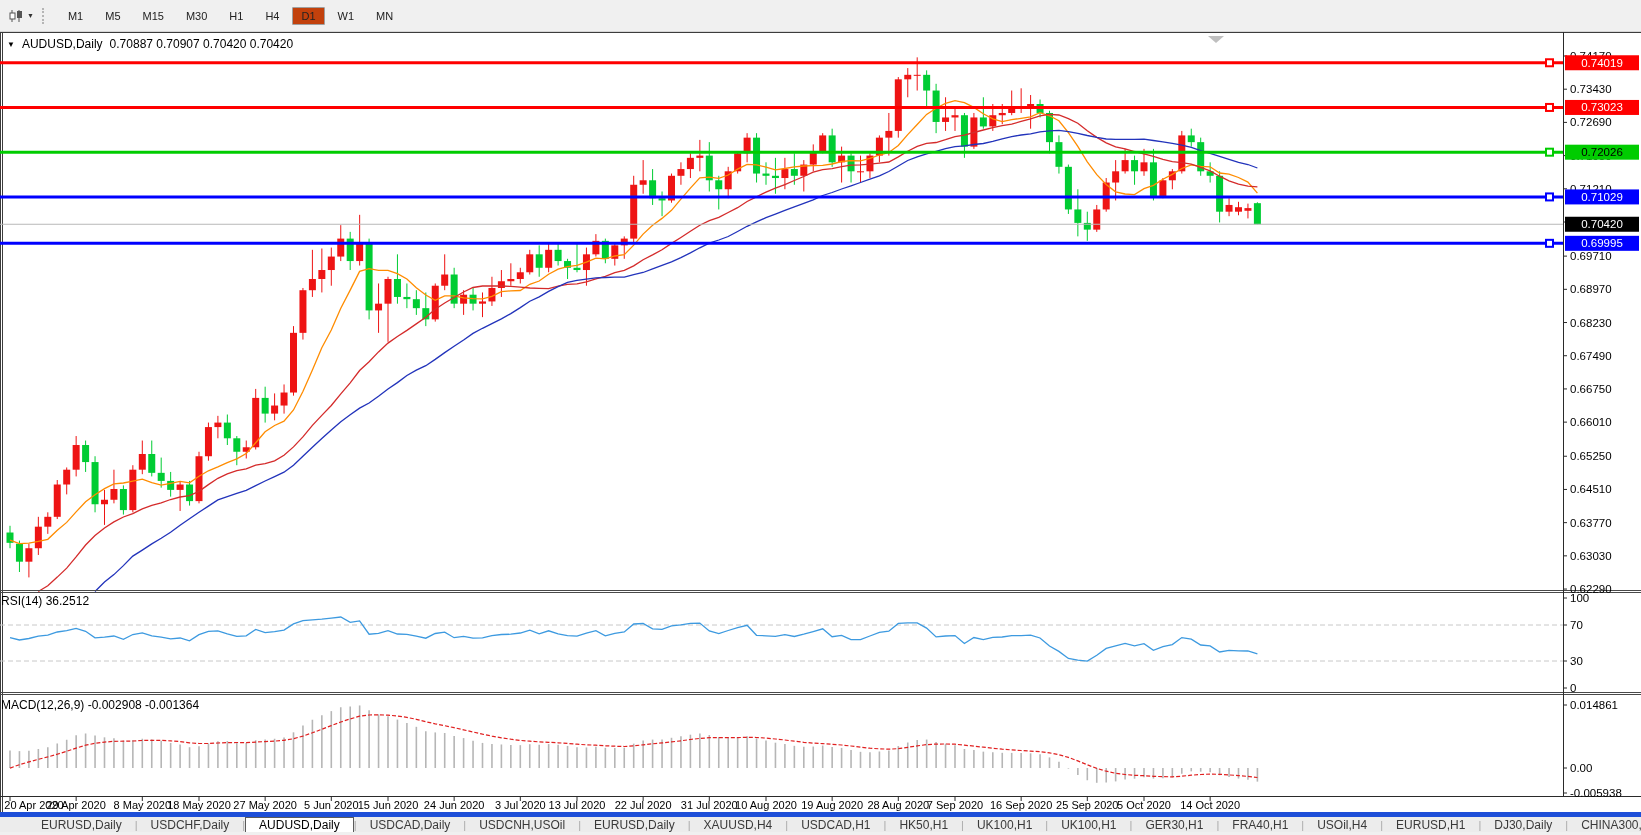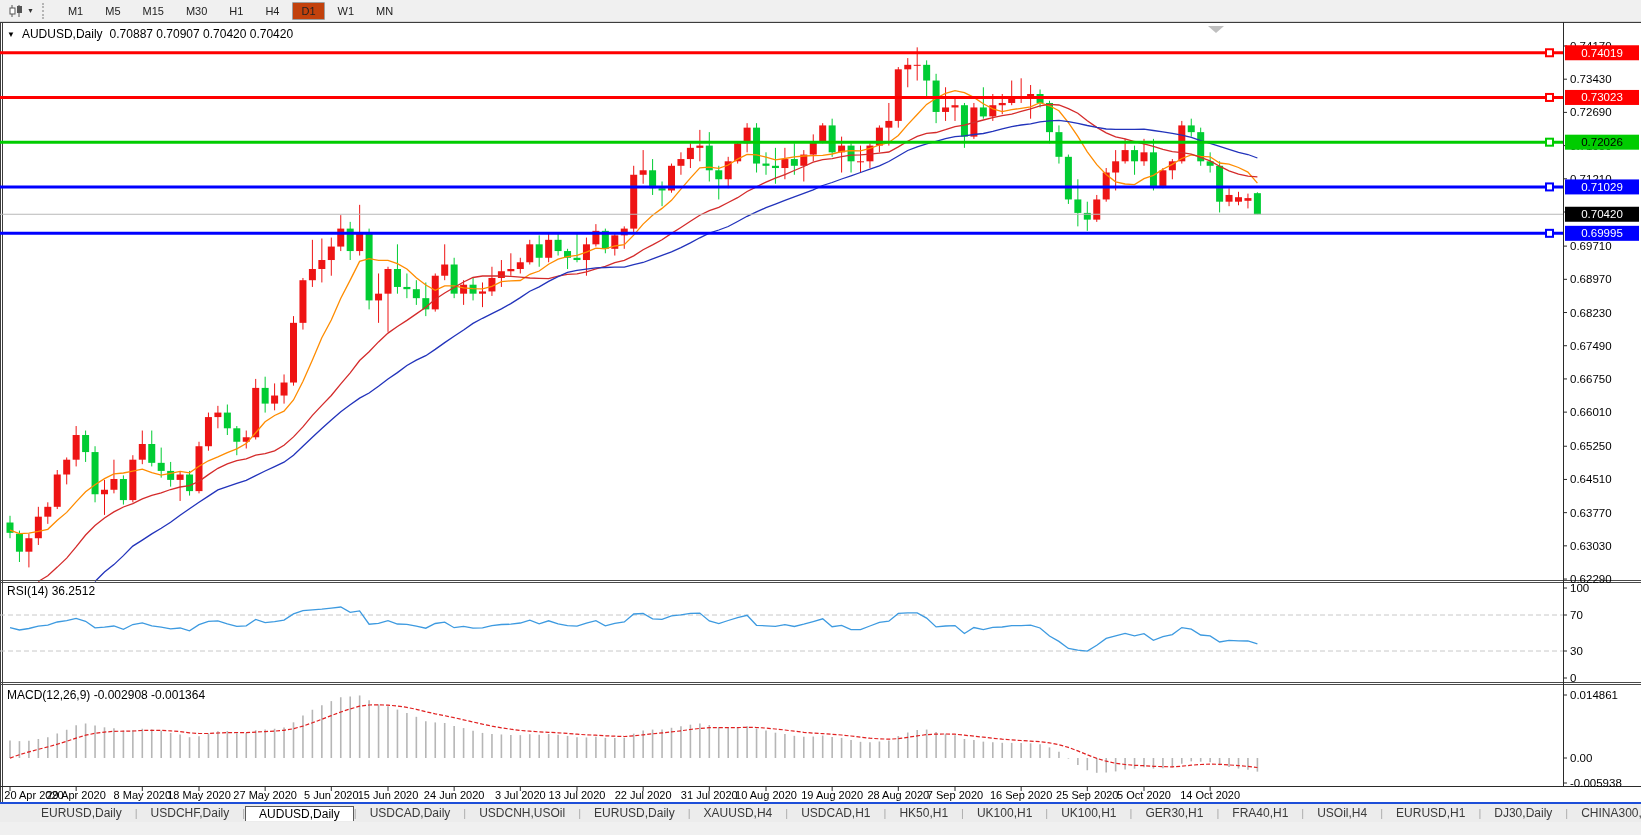--- a/index.html
+++ b/index.html
@@ -1,33 +1,33 @@
 <!DOCTYPE html>
 <html><head>
 <meta charset="utf-8">
 <style>
   html,body{margin:0;padding:0;}
   body{width:1641px;height:835px;background:#f0f0f0;font-family:"Liberation Sans",sans-serif;overflow:hidden;}
   
-  .toolbar{height:22px;display:flex;align-items:center;background:#f0f0f0;border-bottom:1px solid #d6d6d6;padding-left:4px;box-sizing:border-box;}
+  .toolbar{height:32px;display:flex;align-items:center;background:#f0f0f0;border-bottom:1px solid #d6d6d6;padding-left:4px;box-sizing:border-box;}
   .tool-icon{display:flex;align-items:center;gap:3px;padding:1px 4px;cursor:default;}
   .tool-icon .caret{font-size:7px;color:#333;}
   .grip{width:7px;height:16px;border-left:2px dotted #b5b5b5;margin:0 6px 0 4px;}
   .tfbtn{font-size:11px;color:#222;padding:2px 8px;margin:0 2px;border:1px solid transparent;border-radius:1px;cursor:default;}
   .tfbtn.active{background:#c2410c;border-color:#9f9f9f;}
   
   .chartwin{position:relative;width:1641px;height:780px;background:#fff;}
   .chartwin svg{position:absolute;left:0;top:0;}
   .title{position:absolute;left:7px;top:5px;font-size:12px;color:#000;display:flex;gap:7px;align-items:center;white-space:pre;}
   .tri{font-size:8px;color:#000;}
-  .ind-label{position:absolute;left:7px;font-size:12px;color:#000;}
+  .ind-label{position:absolute;left:1px;font-size:12px;color:#000;}
   .ind-label.rsi{top:562px;}
   .ind-label.macd{top:666px;}
   
-  .tabbar{height:20px;display:flex;align-items:center;background:#ececec;border-top:2px solid #1d4ed8;padding-left:28px;box-sizing:border-box;}
+  .tabbar{height:20px;display:flex;align-items:flex-end;background:#ececec;border-top:5px solid #1d4ed8;padding-left:28px;box-sizing:border-box;}
   .tab{display:flex;align-items:center;padding:0 13px;font-size:12px;color:#3a3a3a;white-space:nowrap;cursor:default;}
   .tab.active{background:#fff;border:1px solid #5a5a5a;border-bottom:none;color:#000;margin-top:0px;}
   .tabsep{display:flex;align-items:center;color:#aaa;font-size:11px;}
   .statusbar{height:13px;background:#f0f0f0;}
   text{font-family:"Liberation Sans",sans-serif;}
 </style>
 </head>
 <body>
 
 <div class="toolbar">

